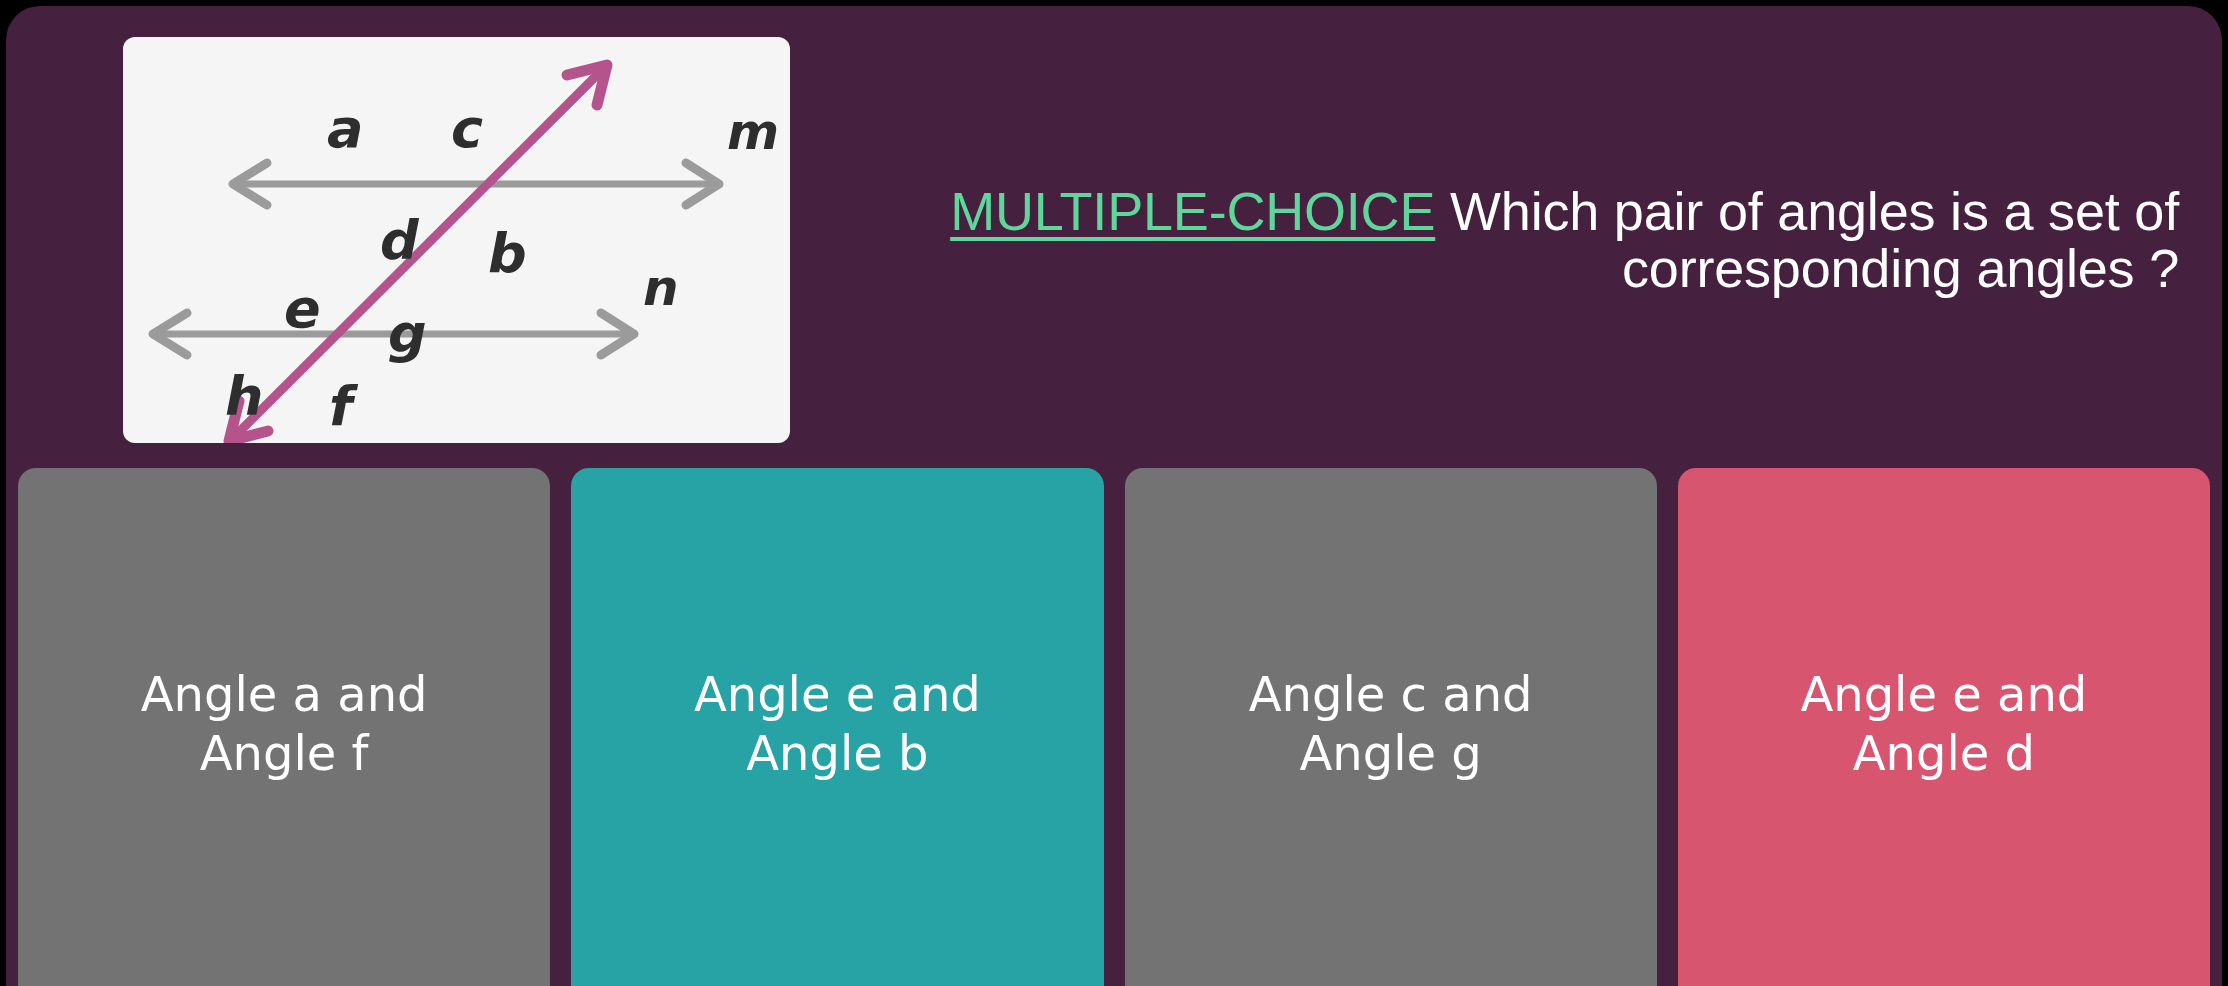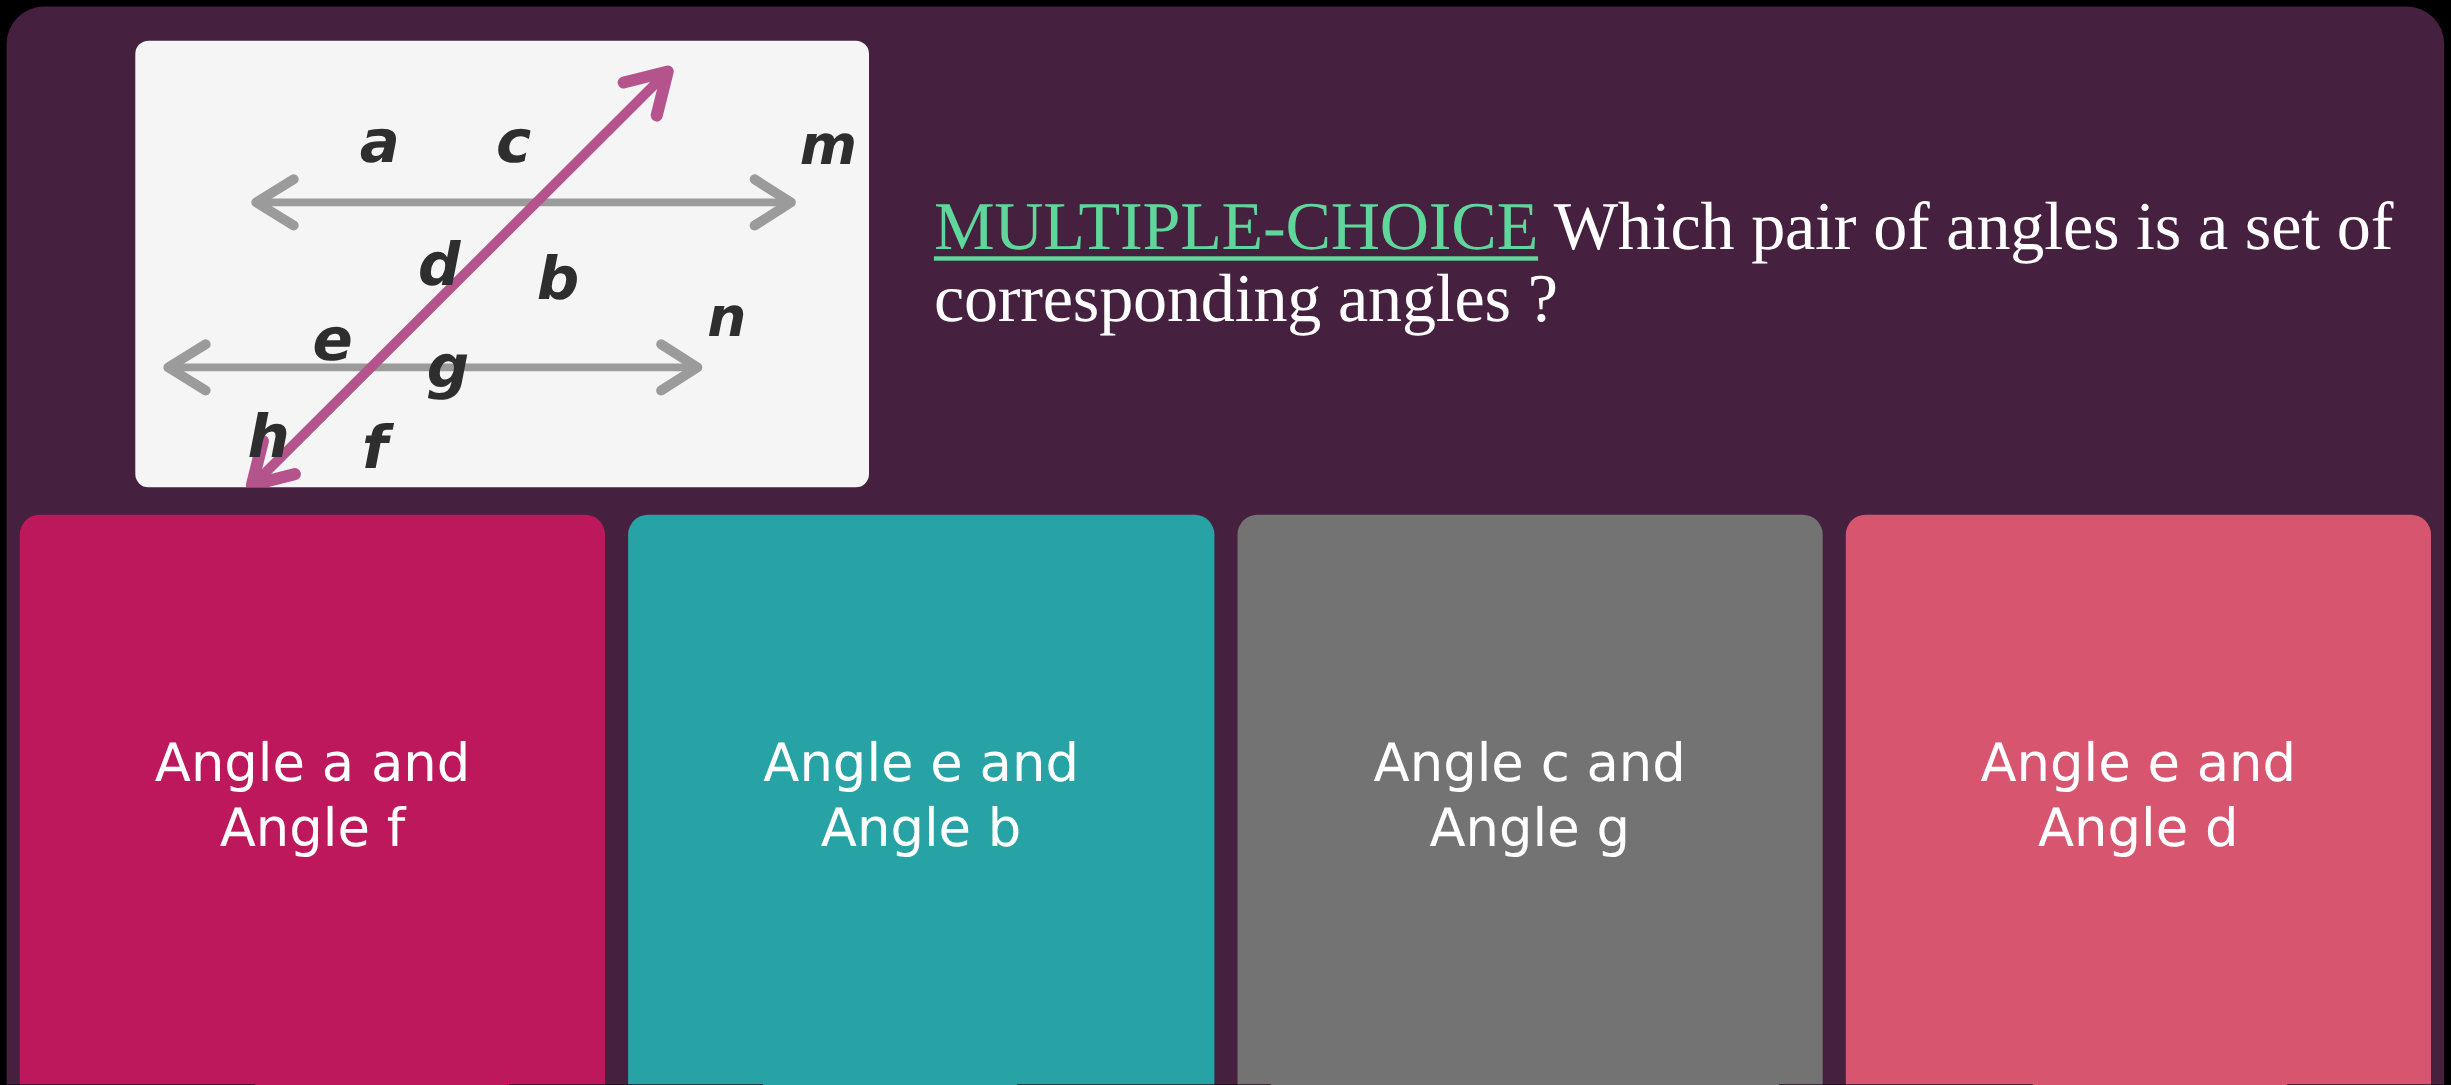--- a/index.html
+++ b/index.html
@@ -70,24 +70,24 @@
     left: 800px;
     top: 0;
     width: 1416px;
     height: 462px;
     display: flex;
     align-items: center;
     justify-content: center;
   }
   #question-text {
     width: 1330px;
-    text-align: left;
+    text-align: right;
     color: #FFFFFF;
-    font-family: Liberation Serif, serif;
-    font-size: 62px;
+    font-family: Liberation Sans, sans-serif;
+    font-size: 54px;
     font-weight: 400;
     line-height: 1.06;
     letter-spacing: -0.2px;
     padding-top: 6px;
   }
   #question-tag {
     color: #5FD79B;
     text-decoration: underline;
     text-decoration-thickness: 4px;
     text-underline-offset: 7px;
@@ -173,21 +173,21 @@
       </div>
 
       <div id="question-block">
         <div id="question-text"><span id="question-tag">MULTIPLE-CHOICE</span><span> Which pair of angles is a set of corresponding angles ?</span></div>
       </div>
 
     </div>
 
     <div id="answers-row">
 
-      <div class="answer-card" style="background:#be185d">
+      <div class="answer-card" style="background:#737373">
         <div class="answer-label">Angle a and
 Angle f</div>
       </div>
 
       <div class="answer-card" style="background:#27A3A6">
         <div class="answer-label">Angle e and
 Angle b</div>
       </div>
 
       <div class="answer-card" style="background:#737373">

